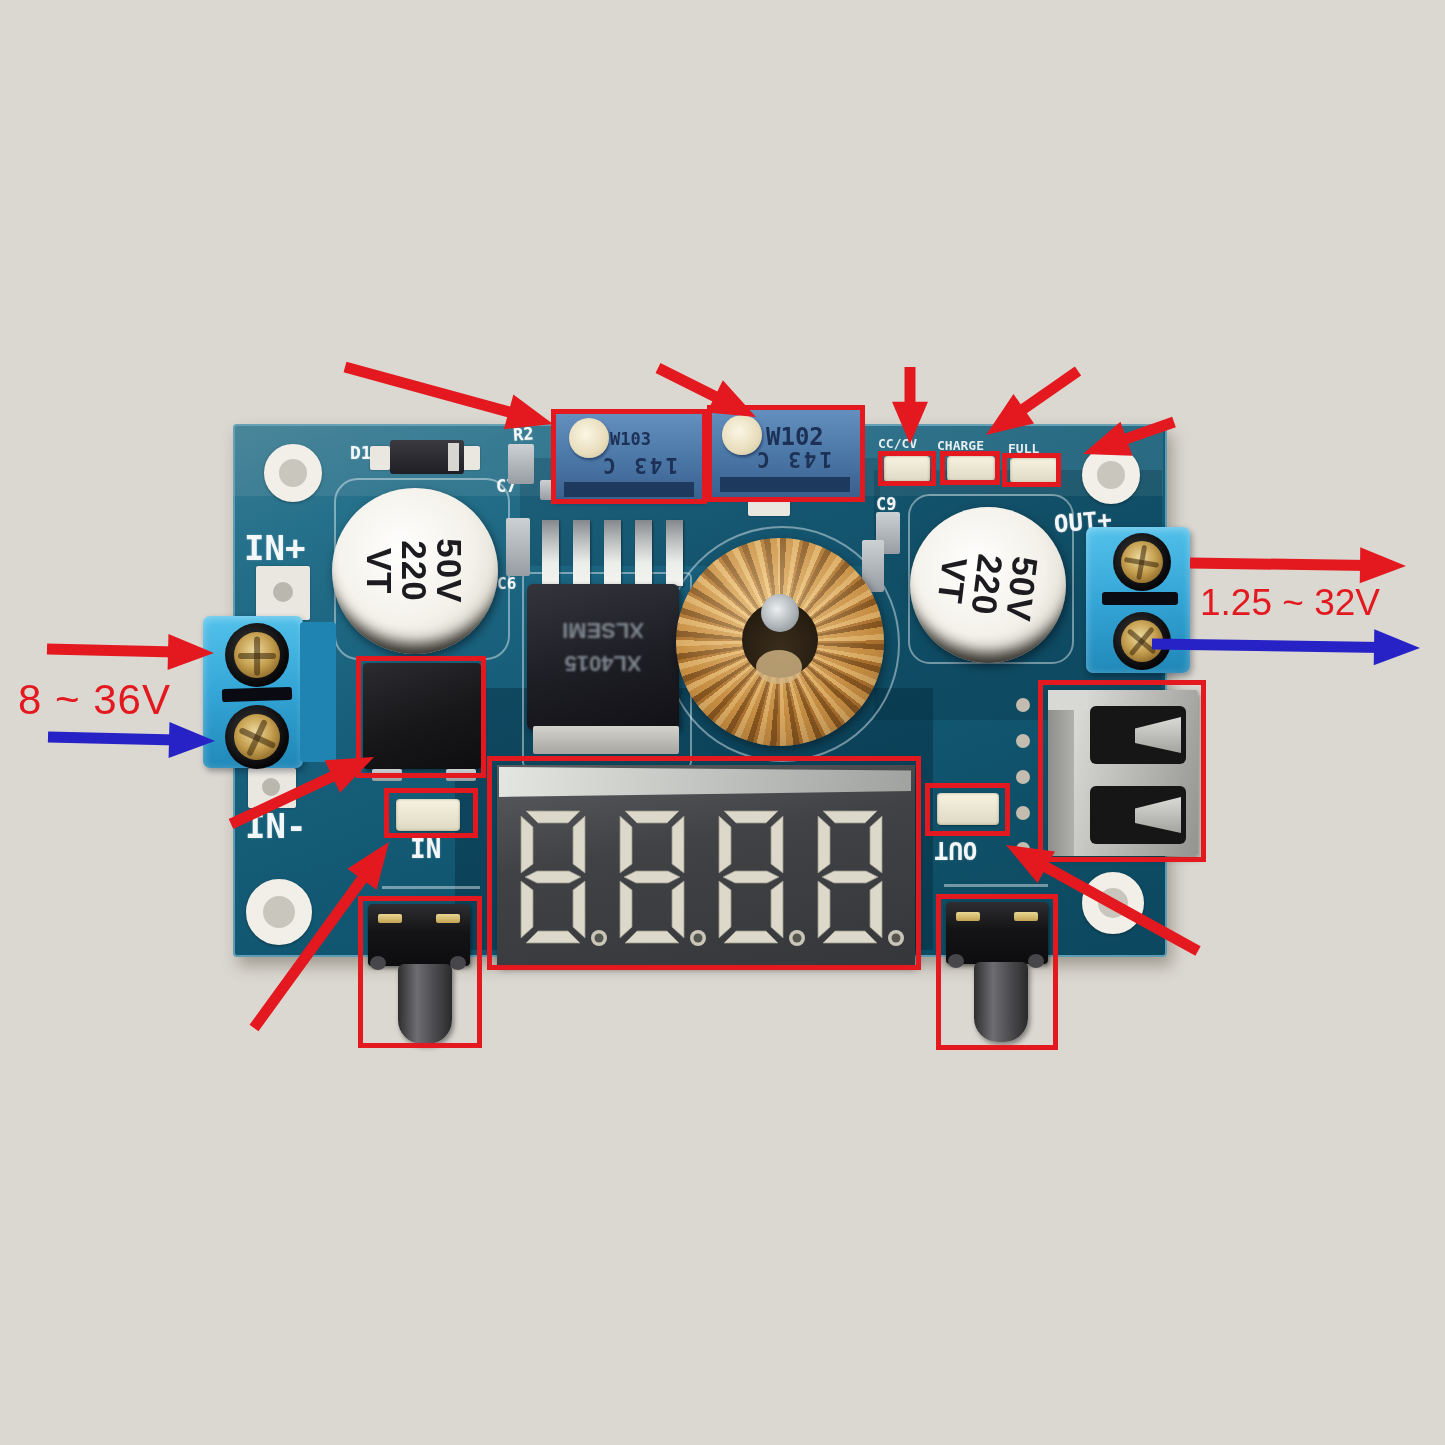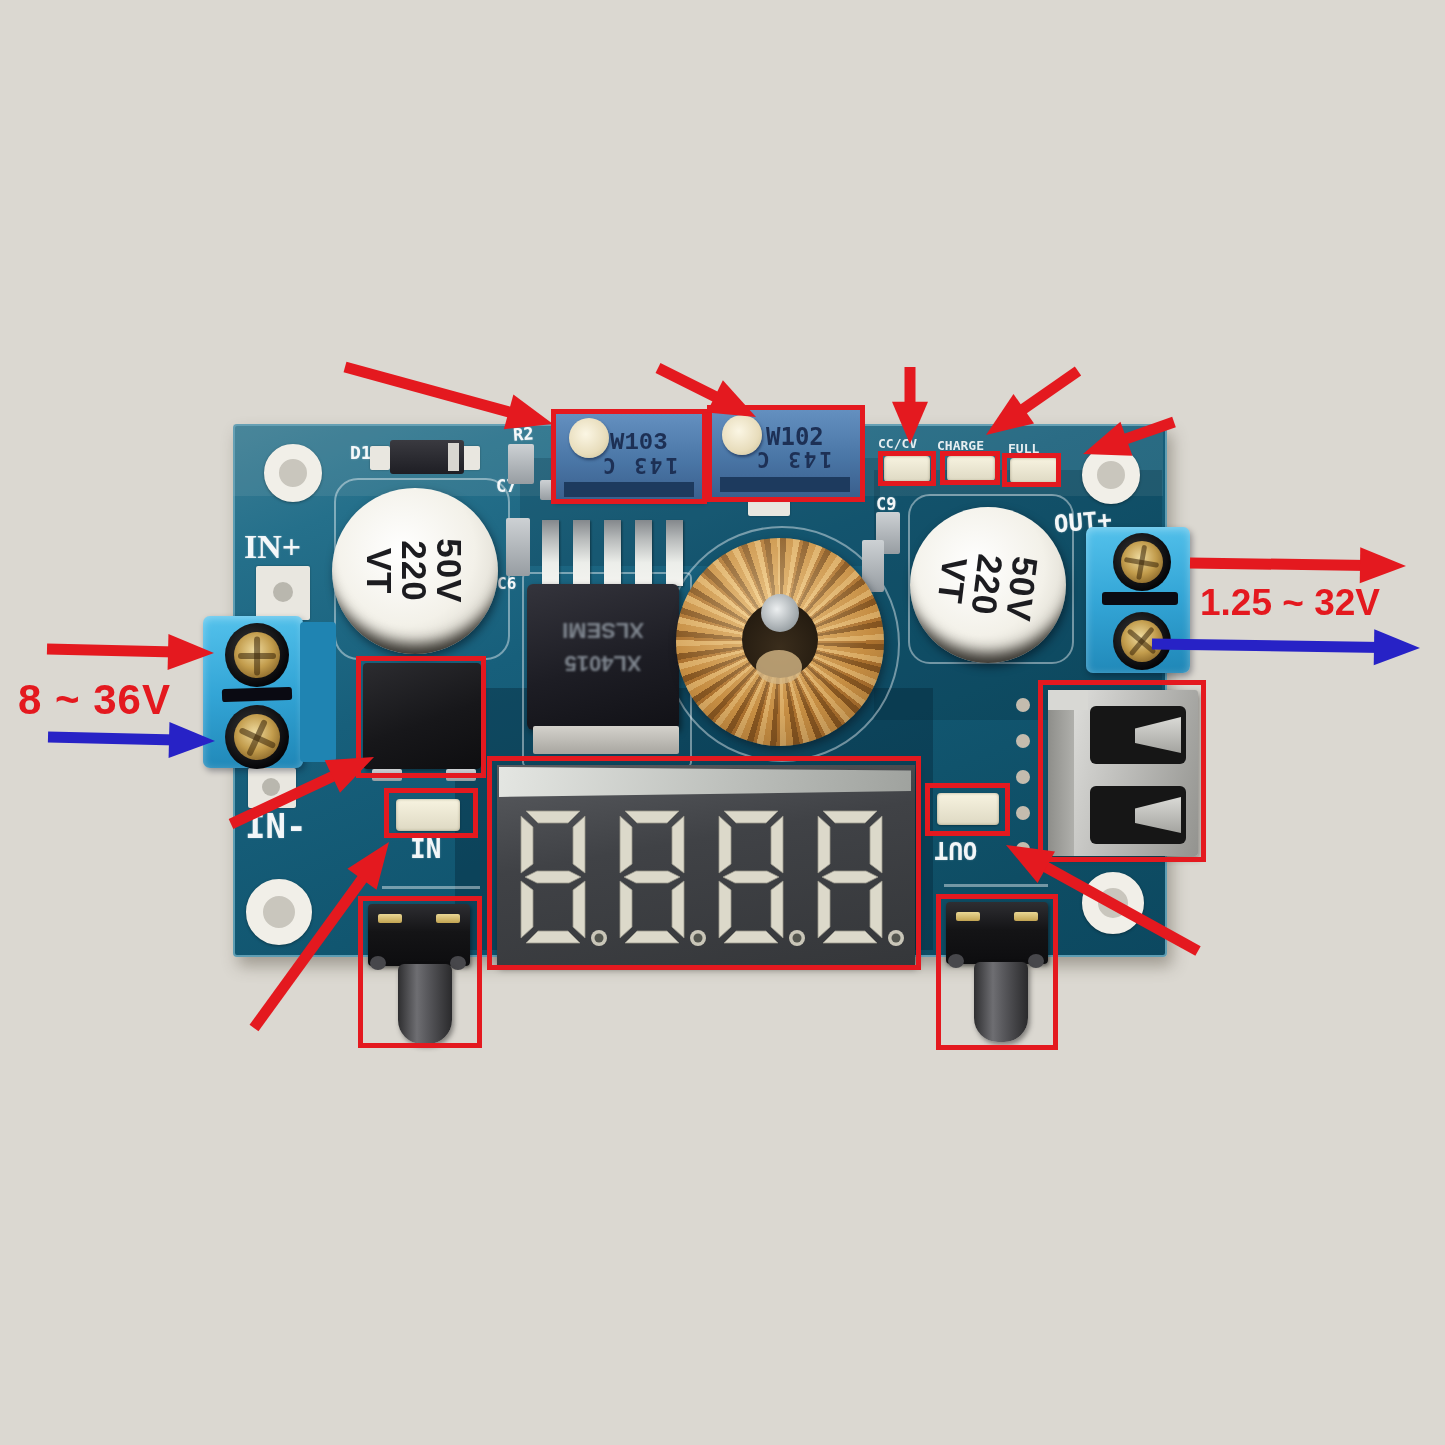--- a/index.html
+++ b/index.html
@@ -35,21 +35,21 @@
             box-shadow:1px 2px 3px rgba(10,20,50,.5);}
   .potlabel{position:absolute;color:#1d3055;font-family:"DejaVu Sans Mono",monospace;font-weight:bold;
             filter:blur(.3px);white-space:nowrap;}
   .ledpk{position:absolute;border-radius:4px;background:linear-gradient(180deg,#f7f3e0,#ded9c3);
          box-shadow:inset 0 0 3px rgba(120,110,80,.6),0 1px 2px rgba(0,0,0,.3);}
   .ledlabel{position:absolute;color:rgba(255,255,255,.88);font-family:"DejaVu Sans Mono",monospace;
             font-weight:bold;font-size:13px;filter:blur(.4px);white-space:nowrap;}
   .lead{position:absolute;background:linear-gradient(180deg,#84888c 0%,#b9bcbc 30%,#eceeea 65%,#f4f4f0 100%);
         box-shadow:1px 1px 2px rgba(0,0,0,.4);}
   .rbox{position:absolute;border:5px solid var(--red);z-index:40;box-sizing:border-box;}
-  .ann{position:absolute;font-weight:bold;color:var(--red);z-index:55;white-space:nowrap;}
+  .ann{position:absolute;font-weight:normal;color:var(--red);z-index:55;white-space:nowrap;}
   #arrow-svg{position:absolute;left:0;top:0;z-index:50;pointer-events:none;}
   .btnbody{position:absolute;background:linear-gradient(180deg,#2e2e32 0%,#141416 45%,#0d0d0f 100%);
            border-radius:4px;box-shadow:1px 2px 4px rgba(0,0,0,.5);}
   .pin{position:absolute;background:linear-gradient(180deg,#ead794,#c2a452);border-radius:2px;}
   .plunger{position:absolute;background:linear-gradient(90deg,#2e2e30 0%,#6e6e72 35%,#58585c 55%,#2a2a2c 100%);
            border-radius:6px 6px 24px 24px;box-shadow:2px 3px 5px rgba(40,40,40,.5);}
   .ear{position:absolute;background:#47474b;border-radius:50%;}
   .seg{fill:#dcd9ca;stroke:#9b988b;stroke-width:.8;}
   .segdp{fill:#c9c6b8;}
   .segdpin{fill:#54564f;}
@@ -72,21 +72,21 @@
   <div class="silkline" style="left:522px;top:572px;width:166px;height:192px;border-radius:6px;"></div>
   <div class="silkline" style="left:664px;top:526px;width:232px;height:232px;border-radius:50%;"></div>
   <div class="silkline" style="left:382px;top:886px;width:98px;height:8px;border-width:3px 0 0 0;"></div>
   <div class="silkline" style="left:944px;top:884px;width:104px;height:8px;border-width:3px 0 0 0;"></div>
 
   <div class="donut" style="left:264px;top:444px;width:58px;height:58px;"></div>
   <div class="donut" style="left:1082px;top:446px;width:58px;height:58px;"></div>
   <div class="donut" style="left:246px;top:879px;width:66px;height:66px;border-width:17px;"></div>
   <div class="donut" style="left:1082px;top:872px;width:62px;height:62px;border-width:16px;"></div>
 
-  <div class="silk" style="left:244px;top:528px;font-size:34px;font-family:Liberation Serif, serif;">IN+</div>
+  <div class="silk" style="left:244px;top:528px;font-size:34px;">IN+</div>
   <div class="silk" style="left:245px;top:806px;font-size:34px;">IN-</div>
   <div class="silk" style="left:1054px;top:508px;font-size:24px;transform:rotate(-5deg);">OUT+</div>
   <div class="silk" style="left:410px;top:834px;font-size:26px;">IN</div>
   <div class="silk" style="left:934px;top:836px;font-size:24px;transform:rotate(180deg);">OUT</div>
   <div class="silk" style="left:513px;top:424px;font-size:17px;transform:rotate(-4deg);">R2</div>
   <div class="silk" style="left:350px;top:442px;font-size:18px;">D1</div>
   <div class="silk" style="left:496px;top:476px;font-size:17px;">C7</div>
   <div class="silk" style="left:497px;top:574px;font-size:16px;">C6</div>
   <div class="silk" style="left:876px;top:494px;font-size:17px;">C9</div>
 
@@ -118,21 +118,21 @@
   <div class="capc" style="left:910px;top:507px;width:156px;height:156px;">
     <div class="cap-text" style="transform:rotate(97deg);">
       <span>50V</span>
       <span>220</span>
       <span>VT</span>
     </div>
   </div>
 
   <div class="pot" style="left:554px;top:413px;width:150px;height:88px;">
     <div class="potstrip" style="left:10px;top:69px;width:130px;height:15px;"></div>
-    <div class="potlabel" style="left:56px;top:16px;font-size:24px;font-family:Liberation Mono, monospace;">W103</div>
+    <div class="potlabel" style="left:56px;top:16px;font-size:17px;">W103</div>
     <div class="potlabel" style="left:46px;top:40px;font-size:21px;letter-spacing:3px;transform:rotate(180deg);">143 C</div>
   </div>
   <div class="potscrew" style="left:569px;top:418px;width:40px;height:40px;"></div>
   <div class="pot" style="left:710px;top:409px;width:150px;height:88px;">
     <div class="potstrip" style="left:10px;top:68px;width:130px;height:15px;"></div>
     <div class="potlabel" style="left:56px;top:14px;font-size:24px;">W102</div>
     <div class="potlabel" style="left:44px;top:38px;font-size:21px;letter-spacing:3px;transform:rotate(180deg);">143 C</div>
   </div>
   <div class="potscrew" style="left:722px;top:415px;width:40px;height:40px;"></div>
 

